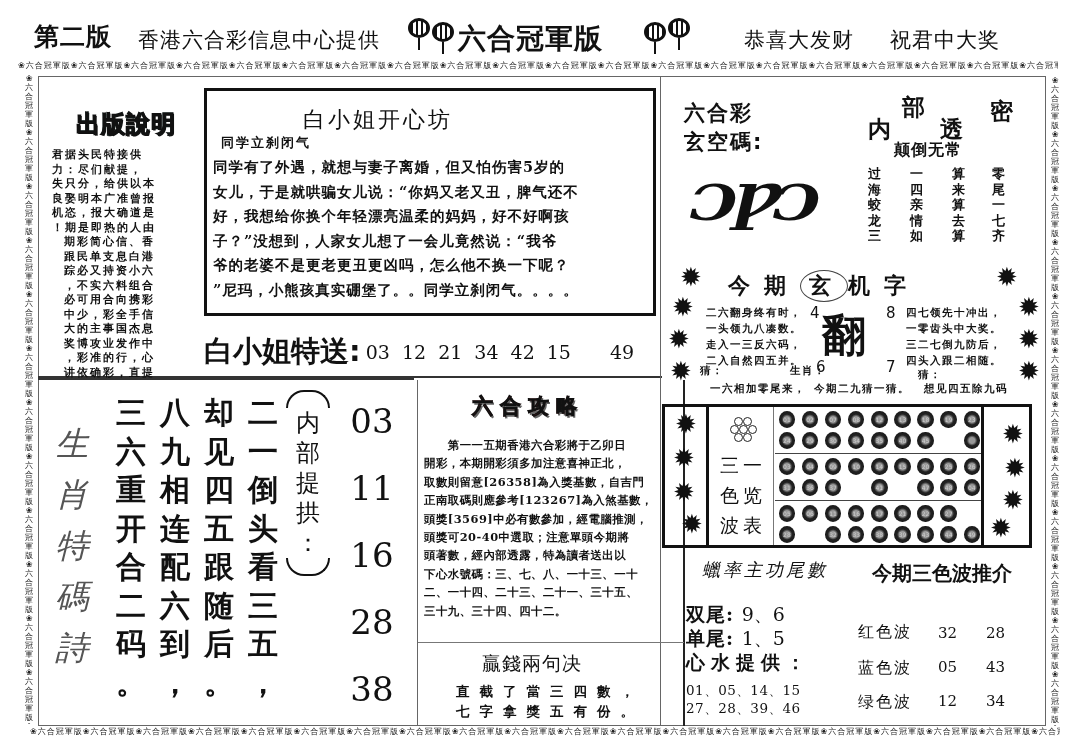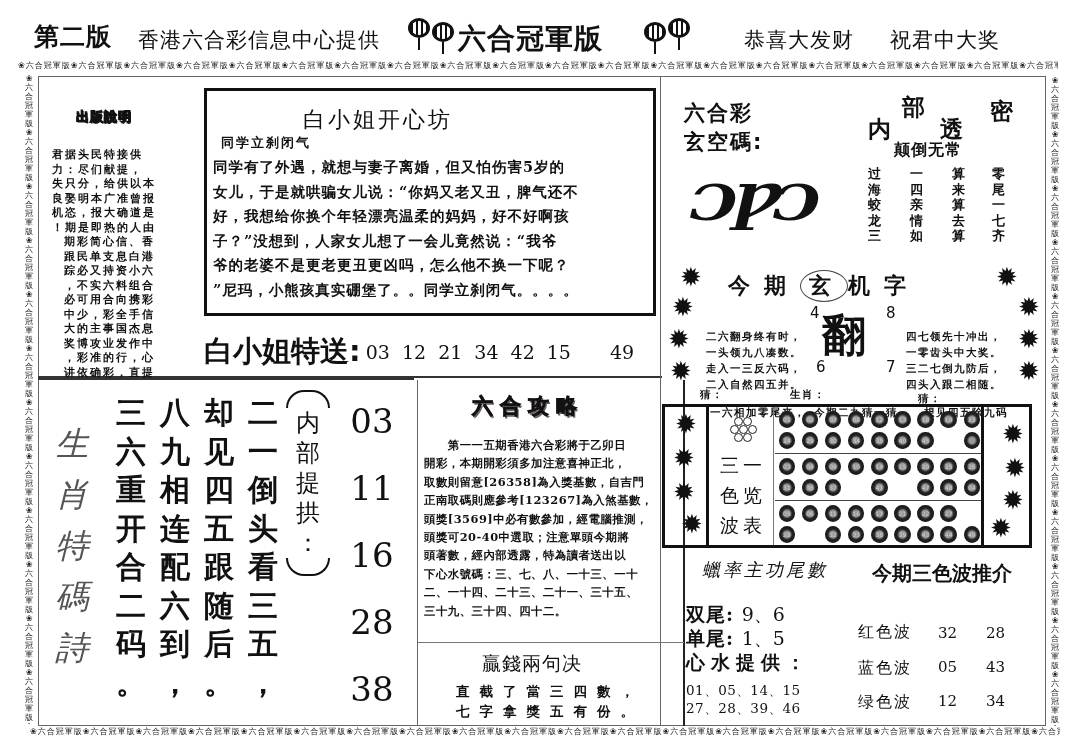--- a/index.html
+++ b/index.html
@@ -22,21 +22,21 @@
   .border-top { left: 18px; top: 60px; width: 1040px; height: 14px; }
   .border-bot { left: 30px; top: 726px; width: 1030px; height: 14px; }
   .border-col { position: absolute; width: 14px; font-family: "DejaVu Sans", sans-serif; font-size: 8px; line-height: 9px; overflow: hidden; color: #222; word-break: break-all; text-align: center; }
   .border-left { left: 22px; top: 74px; height: 650px; }
   .border-right { left: 1048px; top: 76px; height: 650px; }
 
   .frame { position: absolute; border: 1px solid #666; }
 
   
   .pubnote { position: absolute; left: 40px; top: 82px; width: 158px; height: 296px; }
-  .pubnote .title { position: absolute; left: 36px; top: 26px; font-family: "DejaVu Sans", sans-serif; font-weight: bold; font-size: 13px; color: #0f766e; -webkit-text-stroke: 1px #111; text-shadow: 1px 1px 0 #111; letter-spacing: 1px; }
+  .pubnote .title { position: absolute; left: 36px; top: 26px; font-family: "DejaVu Sans", sans-serif; font-weight: bold; font-size: 24px; color: #0f766e; -webkit-text-stroke: 1px #111; text-shadow: 1px 1px 0 #111; letter-spacing: 1px; }
   .pubnote .body { position: absolute; left: 12px; top: 66px; width: 146px; font-size: 11px; line-height: 14.5px; font-weight: bold; letter-spacing: 2px; }
   .pubnote .body div { white-space: nowrap; }
   .pubnote .body .ind { padding-left: 12px; }
 
   
   .joke { position: absolute; left: 204px; top: 88px; width: 452px; height: 228px; border: 3px solid #111; }
   .joke .title { position: absolute; left: 96px; top: 14px; font-size: 22px; letter-spacing: 3px; }
   .joke .sub { position: absolute; left: 14px; top: 43px; font-size: 13px; font-weight: bold; letter-spacing: 2px; }
   .joke .text { position: absolute; left: 6px; top: 64px; width: 440px; font-size: 14.5px; font-weight: bold; line-height: 24.5px; letter-spacing: 1px; }
 
@@ -70,21 +70,21 @@
   .insider { position: absolute; left: 840px; top: 92px; width: 200px; height: 160px; }
   .insider .big { position: absolute; font-family: "DejaVu Sans", sans-serif; font-size: 23px; font-weight: bold; }
   .insider .sub { position: absolute; left: 54px; top: 48px; font-family: Liberation Sans, sans-serif; font-weight: bold; font-size: 16px; letter-spacing: 1px; }
   .insider .grid { position: absolute; left: 28px; top: 74px; display: grid; grid-template-columns: 42px 42px 40px 40px; font-size: 13px; font-weight: bold; line-height: 15.5px; }
   .insider .grid span { display: block; }
 
   
   .xjz { position: absolute; left: 666px; top: 258px; width: 376px; height: 140px; }
   .xjz .title { position: absolute; left: 62px; top: 12px; font-family: "DejaVu Sans", sans-serif; font-weight: bold; font-size: 22px; letter-spacing: 14px; white-space: nowrap; }
   .xjz .title .circ { display: inline-block; border: 1px solid #444; border-radius: 50%; padding: 0 2px 0 8px; }
-  .xjz .l { position: absolute; font-size: 10.5px; font-weight: bold; letter-spacing: 1.5px; white-space: nowrap; margin-top: 24px; }
+  .xjz .l { position: absolute; font-size: 10.5px; font-weight: bold; letter-spacing: 1.5px; white-space: nowrap; }
   .xjz .n { position: absolute; font-family: "DejaVu Sans", sans-serif; font-size: 15px; }
   .xjz .fan { position: absolute; left: 156px; top: 48px; font-family: "DejaVu Sans", sans-serif; font-weight: bold; font-size: 44px; letter-spacing: -2px; }
   .star { position: absolute; width: 26px; height: 26px; color: #111; font-size: 26px; line-height: 26px; text-align: center; }
 
   
   .ctable { position: absolute; left: 662px; top: 404px; width: 370px; height: 144px; border: 3px solid #111; }
   .ctable .lcol { position: absolute; left: 0; top: 0; width: 44px; height: 138px; border-right: 3px solid #111; }
   .ctable .rcol { position: absolute; right: 0; top: 0; width: 48px; height: 138px; border-left: 3px solid #111; }
   .ctable .lbl { position: absolute; left: 47px; top: 0; width: 62px; height: 138px; border-right: 1px solid #777; }
   .ctable .lbl .hex { position: absolute; left: 18px; top: 10px; width: 26px; height: 24px; }

